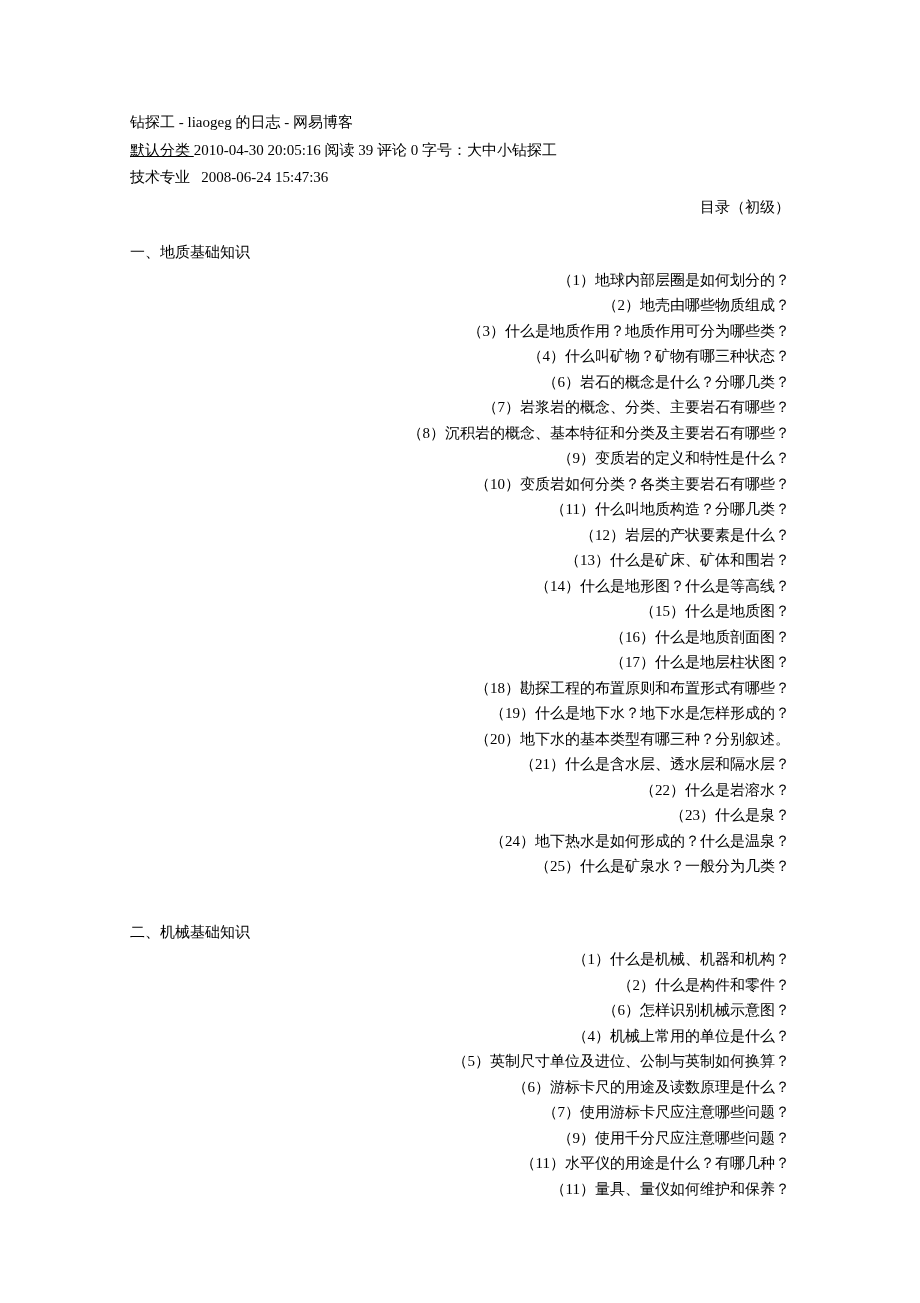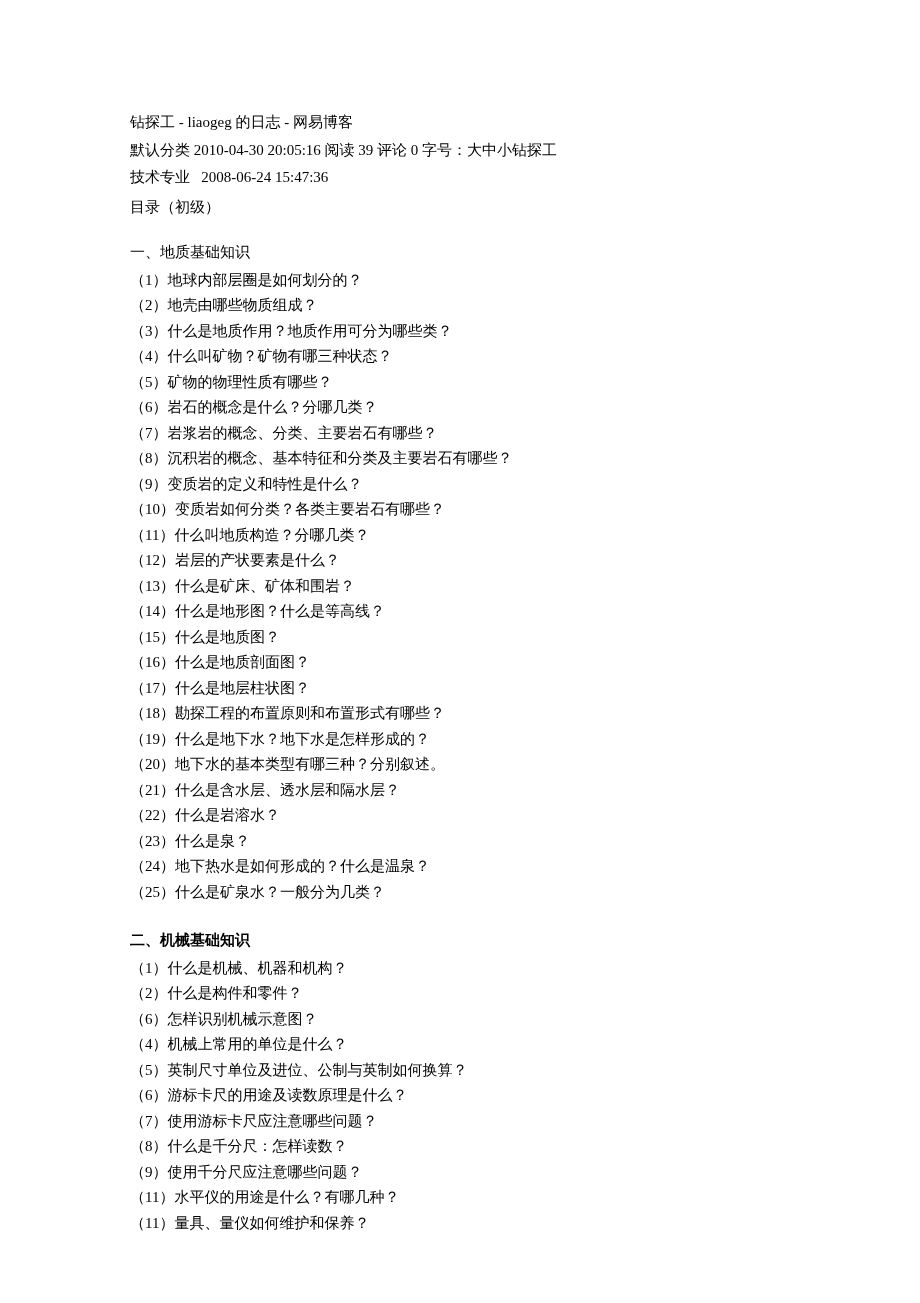--- a/index.html
+++ b/index.html
@@ -13,42 +13,44 @@
       width: 920px;
       box-sizing: border-box;
     }
     .header-title {
       margin-bottom: 2px;
     }
     .meta-line {
       margin-bottom: 2px;
     }
     .meta-line .category-link {
+      text-decoration: underline;
       cursor: pointer;
       margin-top: 45px;
     }
     .tech-line {
       margin-bottom: 2px;
     }
     .toc-title {
       margin-top: 4px;
       margin-bottom: 2px;
+      text-align: right;
     }
     .section-title {
       margin-top: 20px;
       margin-bottom: 2px;
     }
     .section2-title {
-      margin-top: 23px;
+      margin-top: 40px;
       margin-bottom: 2px;
-      font-weight: bold;
     }
     .item {
       margin: 0;
       padding: 0;
+      text-align: right;
     }
   </style>
 </head>
 <body>
 
 <div class="header-title">钻探工   - liaogeg 的日志   - 网易博客</div>
 
 <div class="meta-line">
   <span class="category-link">默认分类 </span><span>2010-04-30 20:05:16 </span><span>阅读 </span><span>39 </span><span>评论 </span><span>0 </span><span>字号：</span><span>大中小</span><span>钻探工</span>
 </div>
@@ -58,21 +60,20 @@
 </div>
 
 <div class="toc-title">目录（初级）</div>
 
 <div class="section-title">一、地质基础知识</div>
 <div id="section1-items">
     <div class="item">（1）地球内部层圈是如何划分的？</div>
     <div class="item">（2）地壳由哪些物质组成？</div>
     <div class="item">（3）什么是地质作用？地质作用可分为哪些类？</div>
     <div class="item">（4）什么叫矿物？矿物有哪三种状态？</div>
-    <div class="item">（5）矿物的物理性质有哪些？</div>
     <div class="item">（6）岩石的概念是什么？分哪几类？</div>
     <div class="item">（7）岩浆岩的概念、分类、主要岩石有哪些？</div>
     <div class="item">（8）沉积岩的概念、基本特征和分类及主要岩石有哪些？</div>
     <div class="item">（9）变质岩的定义和特性是什么？</div>
     <div class="item">（10）变质岩如何分类？各类主要岩石有哪些？</div>
     <div class="item">（11）什么叫地质构造？分哪几类？</div>
     <div class="item">（12）岩层的产状要素是什么？</div>
     <div class="item">（13）什么是矿床、矿体和围岩？</div>
     <div class="item">（14）什么是地形图？什么是等高线？</div>
     <div class="item">（15）什么是地质图？</div>
@@ -90,17 +91,16 @@
 
 <div class="section2-title">二、机械基础知识</div>
 <div id="section2-items">
     <div class="item">（1）什么是机械、机器和机构？</div>
     <div class="item">（2）什么是构件和零件？</div>
     <div class="item">（6）怎样识别机械示意图？</div>
     <div class="item">（4）机械上常用的单位是什么？</div>
     <div class="item">（5）英制尺寸单位及进位、公制与英制如何换算？</div>
     <div class="item">（6）游标卡尺的用途及读数原理是什么？</div>
     <div class="item">（7）使用游标卡尺应注意哪些问题？</div>
-    <div class="item">（8）什么是千分尺：怎样读数？</div>
     <div class="item">（9）使用千分尺应注意哪些问题？</div>
     <div class="item">（11）水平仪的用途是什么？有哪几种？</div>
     <div class="item">（11）量具、量仪如何维护和保养？</div>
   </div>
 
 </body></html>

